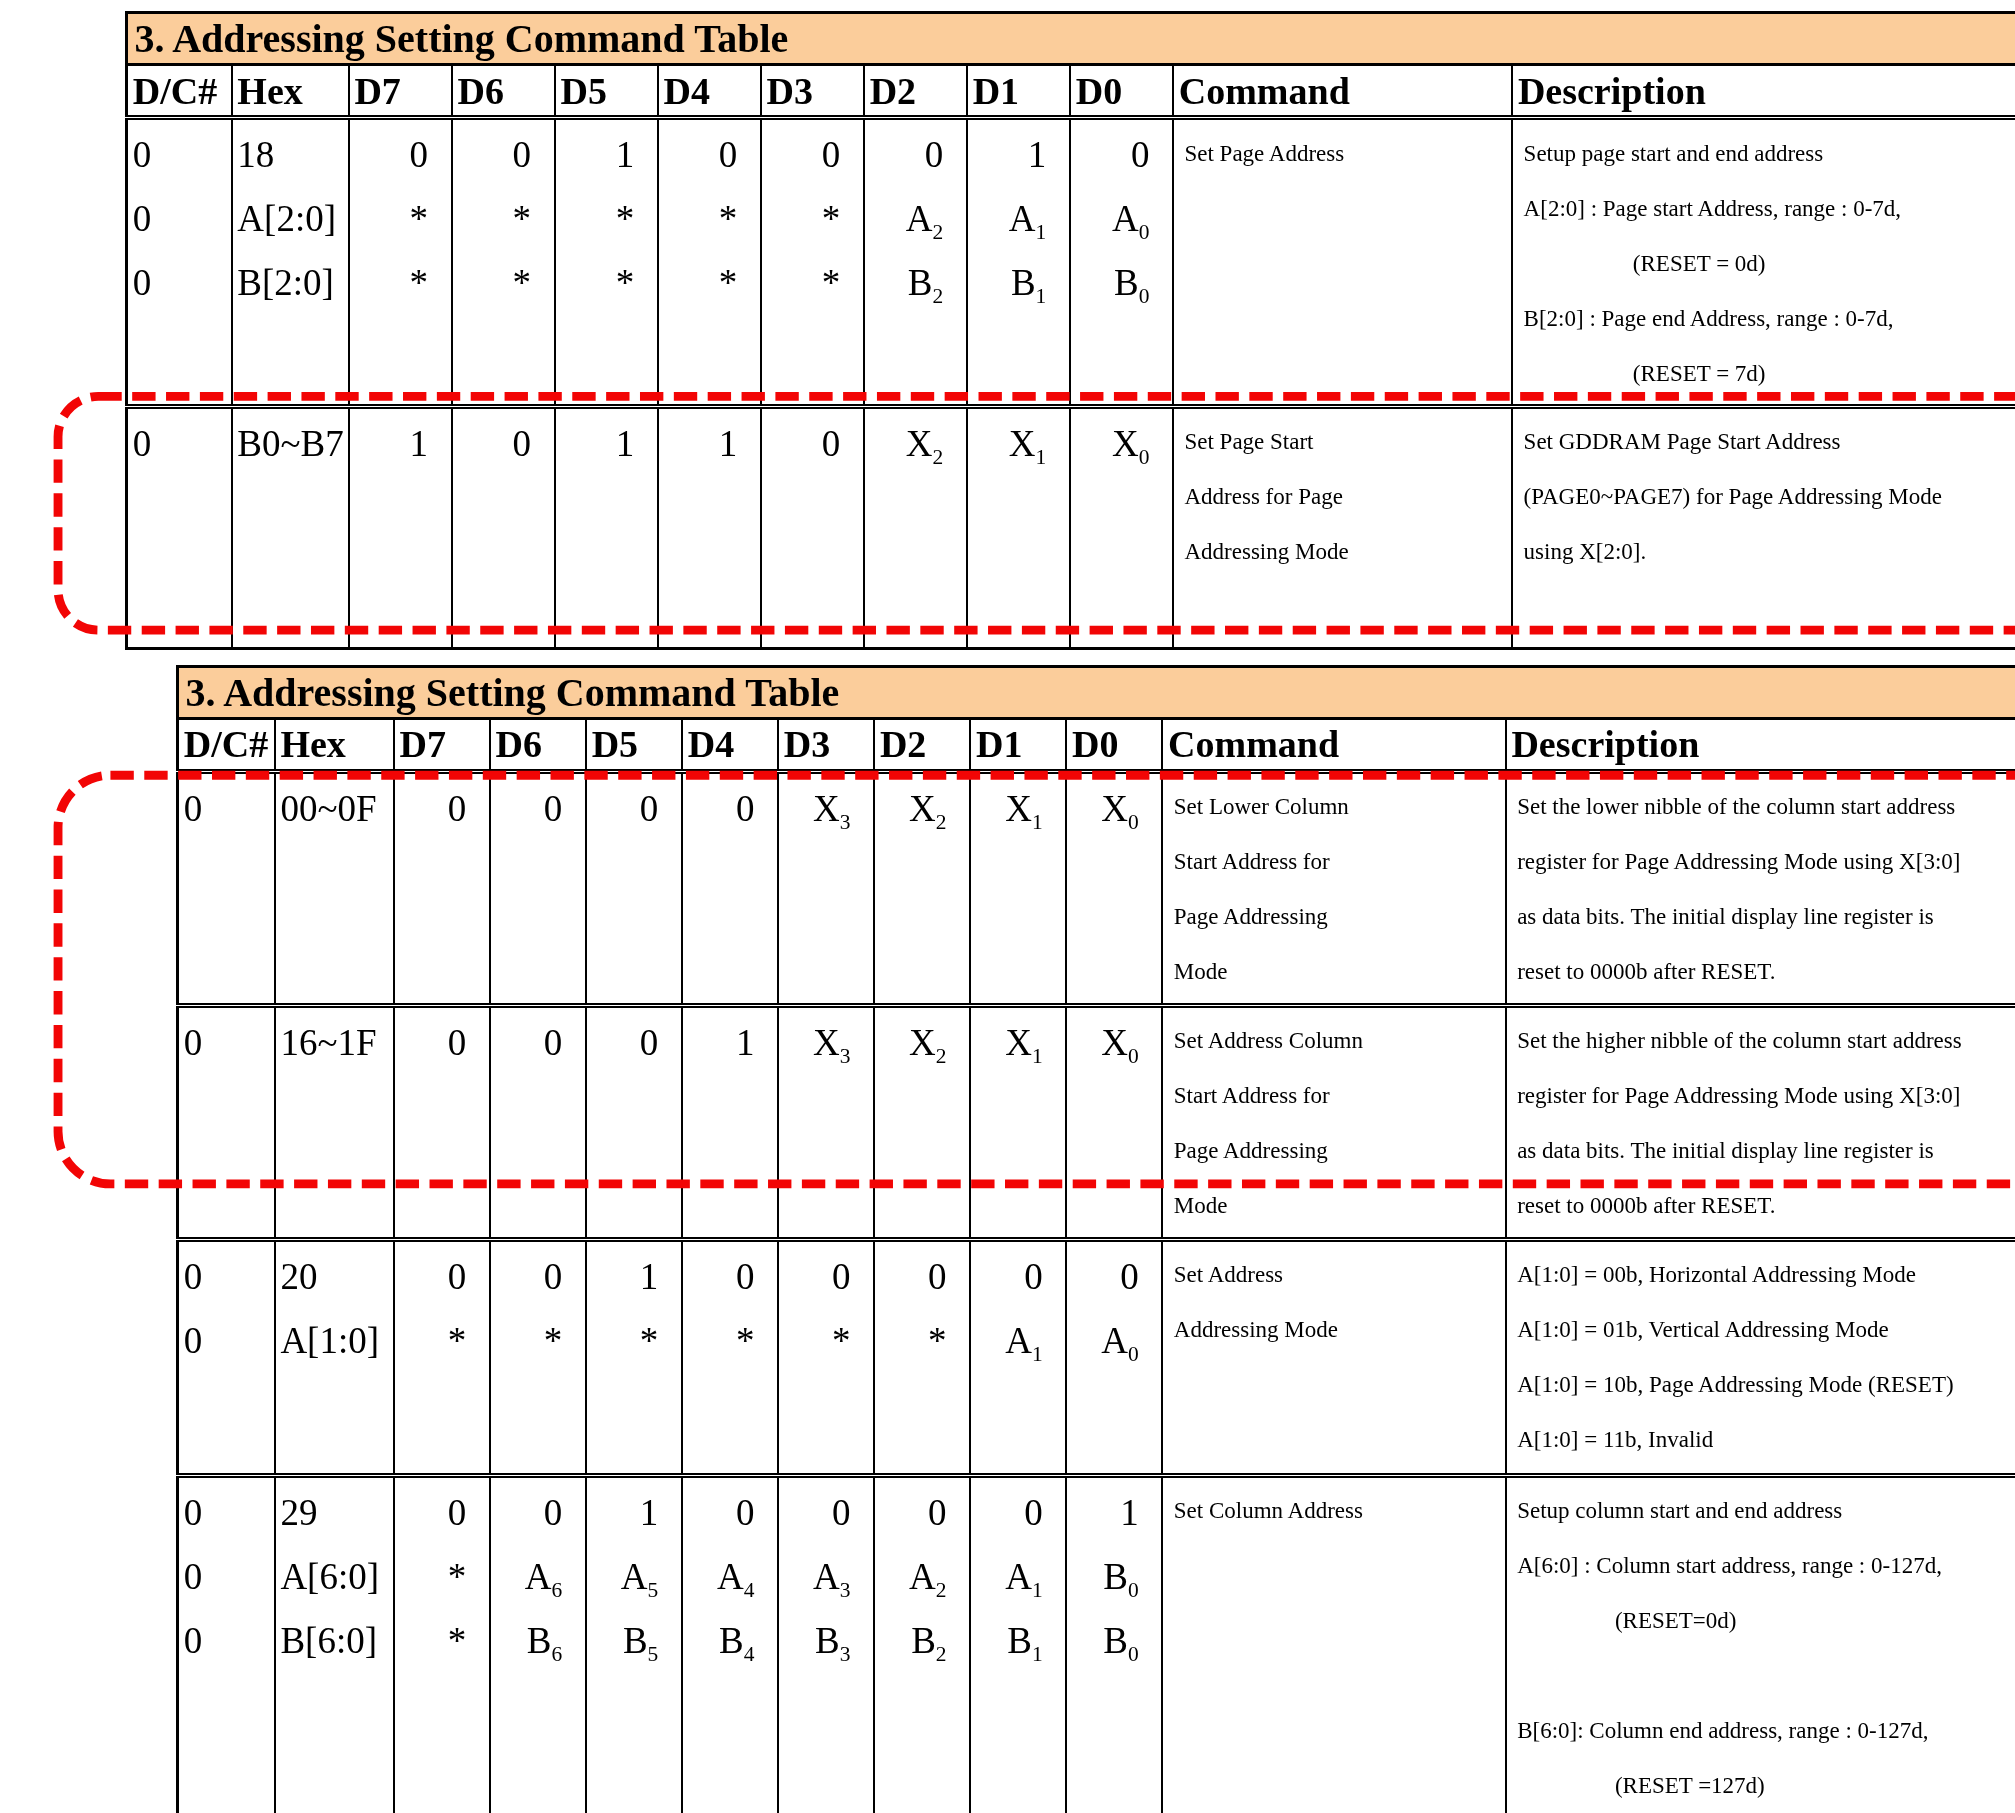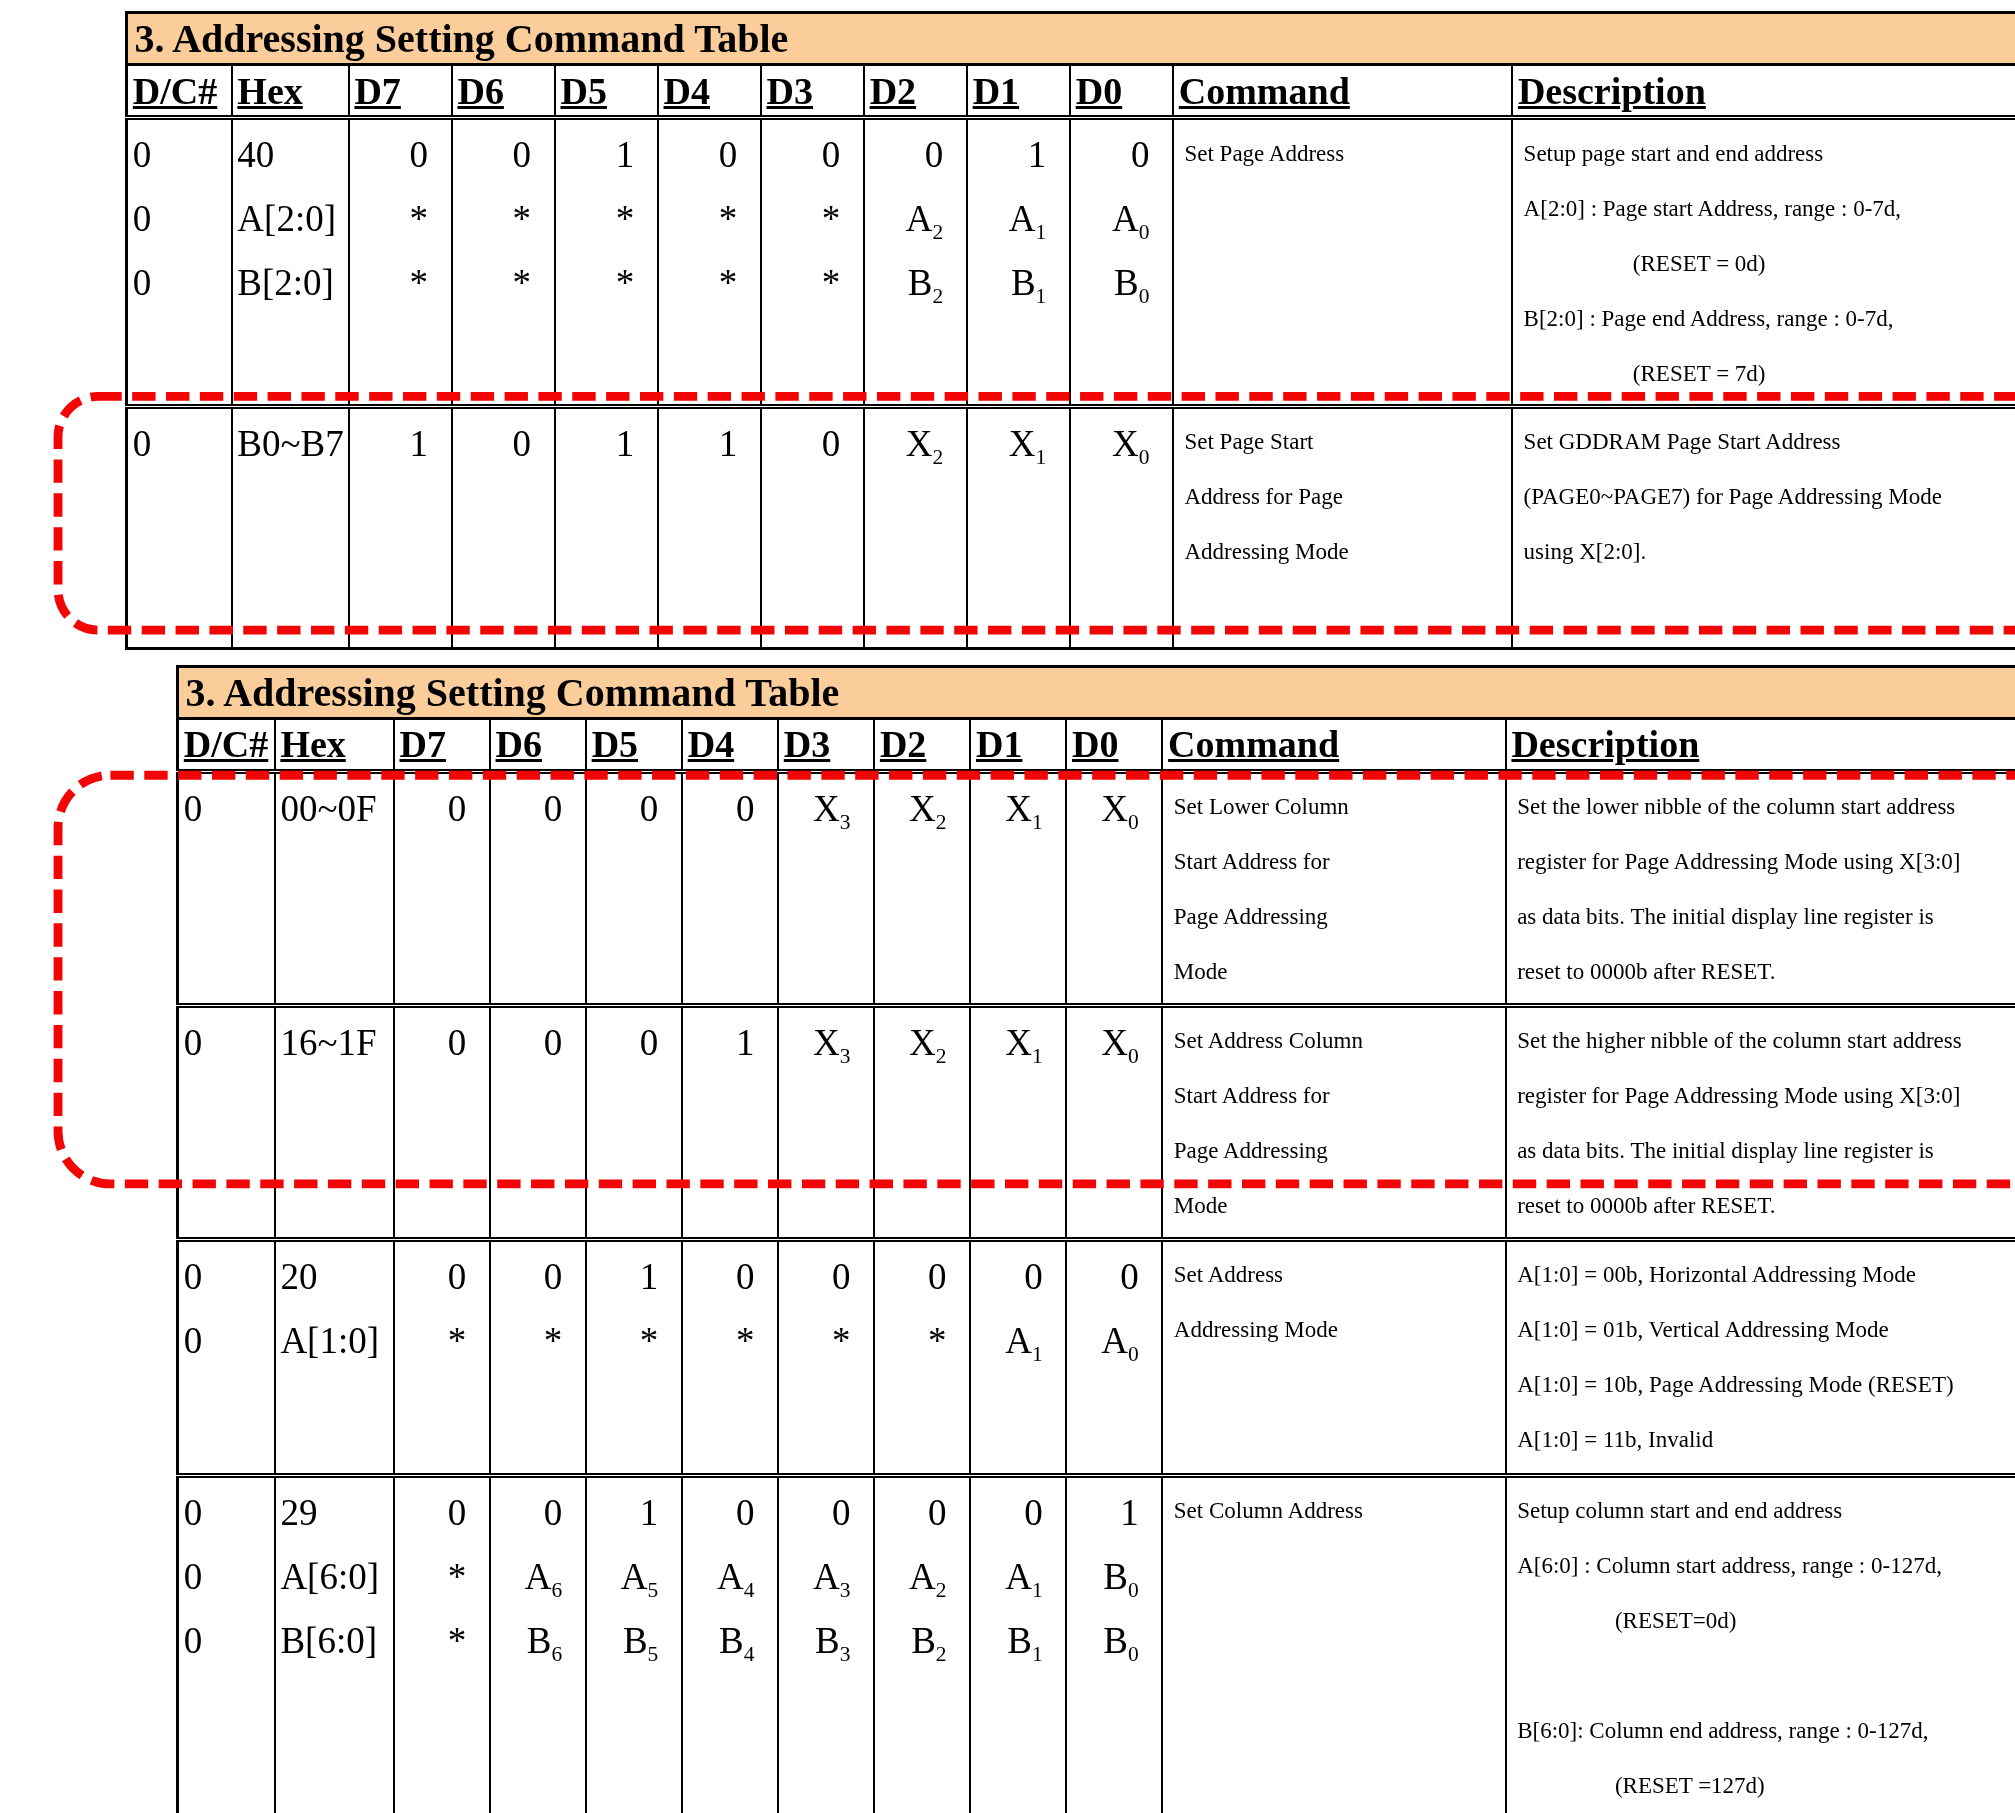--- a/index.html
+++ b/index.html
@@ -11,21 +11,21 @@
   .tbar{background:#fbcd9b;border:3.2px solid #000;border-bottom:none;height:49px;line-height:49px;
         font-weight:bold;font-size:40px;padding-left:6.4px;white-space:nowrap;overflow:hidden;}
   table{border-collapse:collapse;table-layout:fixed;width:100%;border:3.2px solid #000;}
   col.col-dc{width:105px}  col.col-hex{width:117px}  col.col-bit{width:103px}
   col.col-cmd{width:339px} col.col-desc{width:812px}
   #t2 col.col-dc{width:97px}  #t2 col.col-hex{width:119px} #t2 col.col-bit{width:96px}
   #t2 col.col-cmd{width:343px} #t2 col.col-desc{width:773px}
   th,td{border-right:2px solid #000;vertical-align:top;overflow:hidden;padding:0;}
   th:last-child,td:last-child{border-right:none;}
   thead th{border-bottom:5.6px double #000;text-align:left;font-size:38px;font-weight:bold;
-           padding:2.4px 1.6px 2.4px 4.8px;height:44px;white-space:nowrap;text-decoration:underline;}
+           padding:2.4px 1.6px 2.4px 4.8px;height:44px;white-space:nowrap;}
   tbody tr+tr td{border-top:5.6px double #000;}
   tr.hdr{height:52px}
   #t1 tbody tr:nth-child(1){height:286px} #t1 tbody tr:nth-child(2){height:242px}
   #t2 tbody tr:nth-child(1){height:221px} #t2 tbody tr:nth-child(2){height:234px}
   #t2 tbody tr:nth-child(3){height:236px} #t2 tbody tr:nth-child(4){height:322px}
   td{font-size:37px;}
   td .ln{white-space:pre;}
   .c-dc .ln,.c-hex .ln,.c-bit .ln{height:64px;line-height:64px;}
   .c-dc,.c-hex{text-align:left;padding:3.2px 1.6px 3.2px 4.8px;}
   .c-bit{text-align:right;padding:3.2px 22.6px 3.2px 1.6px;}
@@ -76,21 +76,21 @@
           </tr>
         </thead>
         <tbody>
           <tr>
             <td class="c-dc">
               <div class="ln">0</div>
               <div class="ln">0</div>
               <div class="ln">0</div>
             </td>
             <td class="c-hex">
-              <div class="ln">40</div>
+              <div class="ln">18</div>
               <div class="ln">A[2:0]</div>
               <div class="ln">B[2:0]</div>
             </td>
             <td class="c-bit">
               <div class="ln">0</div>
               <div class="ln">*</div>
               <div class="ln">*</div>
             </td>
             <td class="c-bit">
               <div class="ln">0</div>

